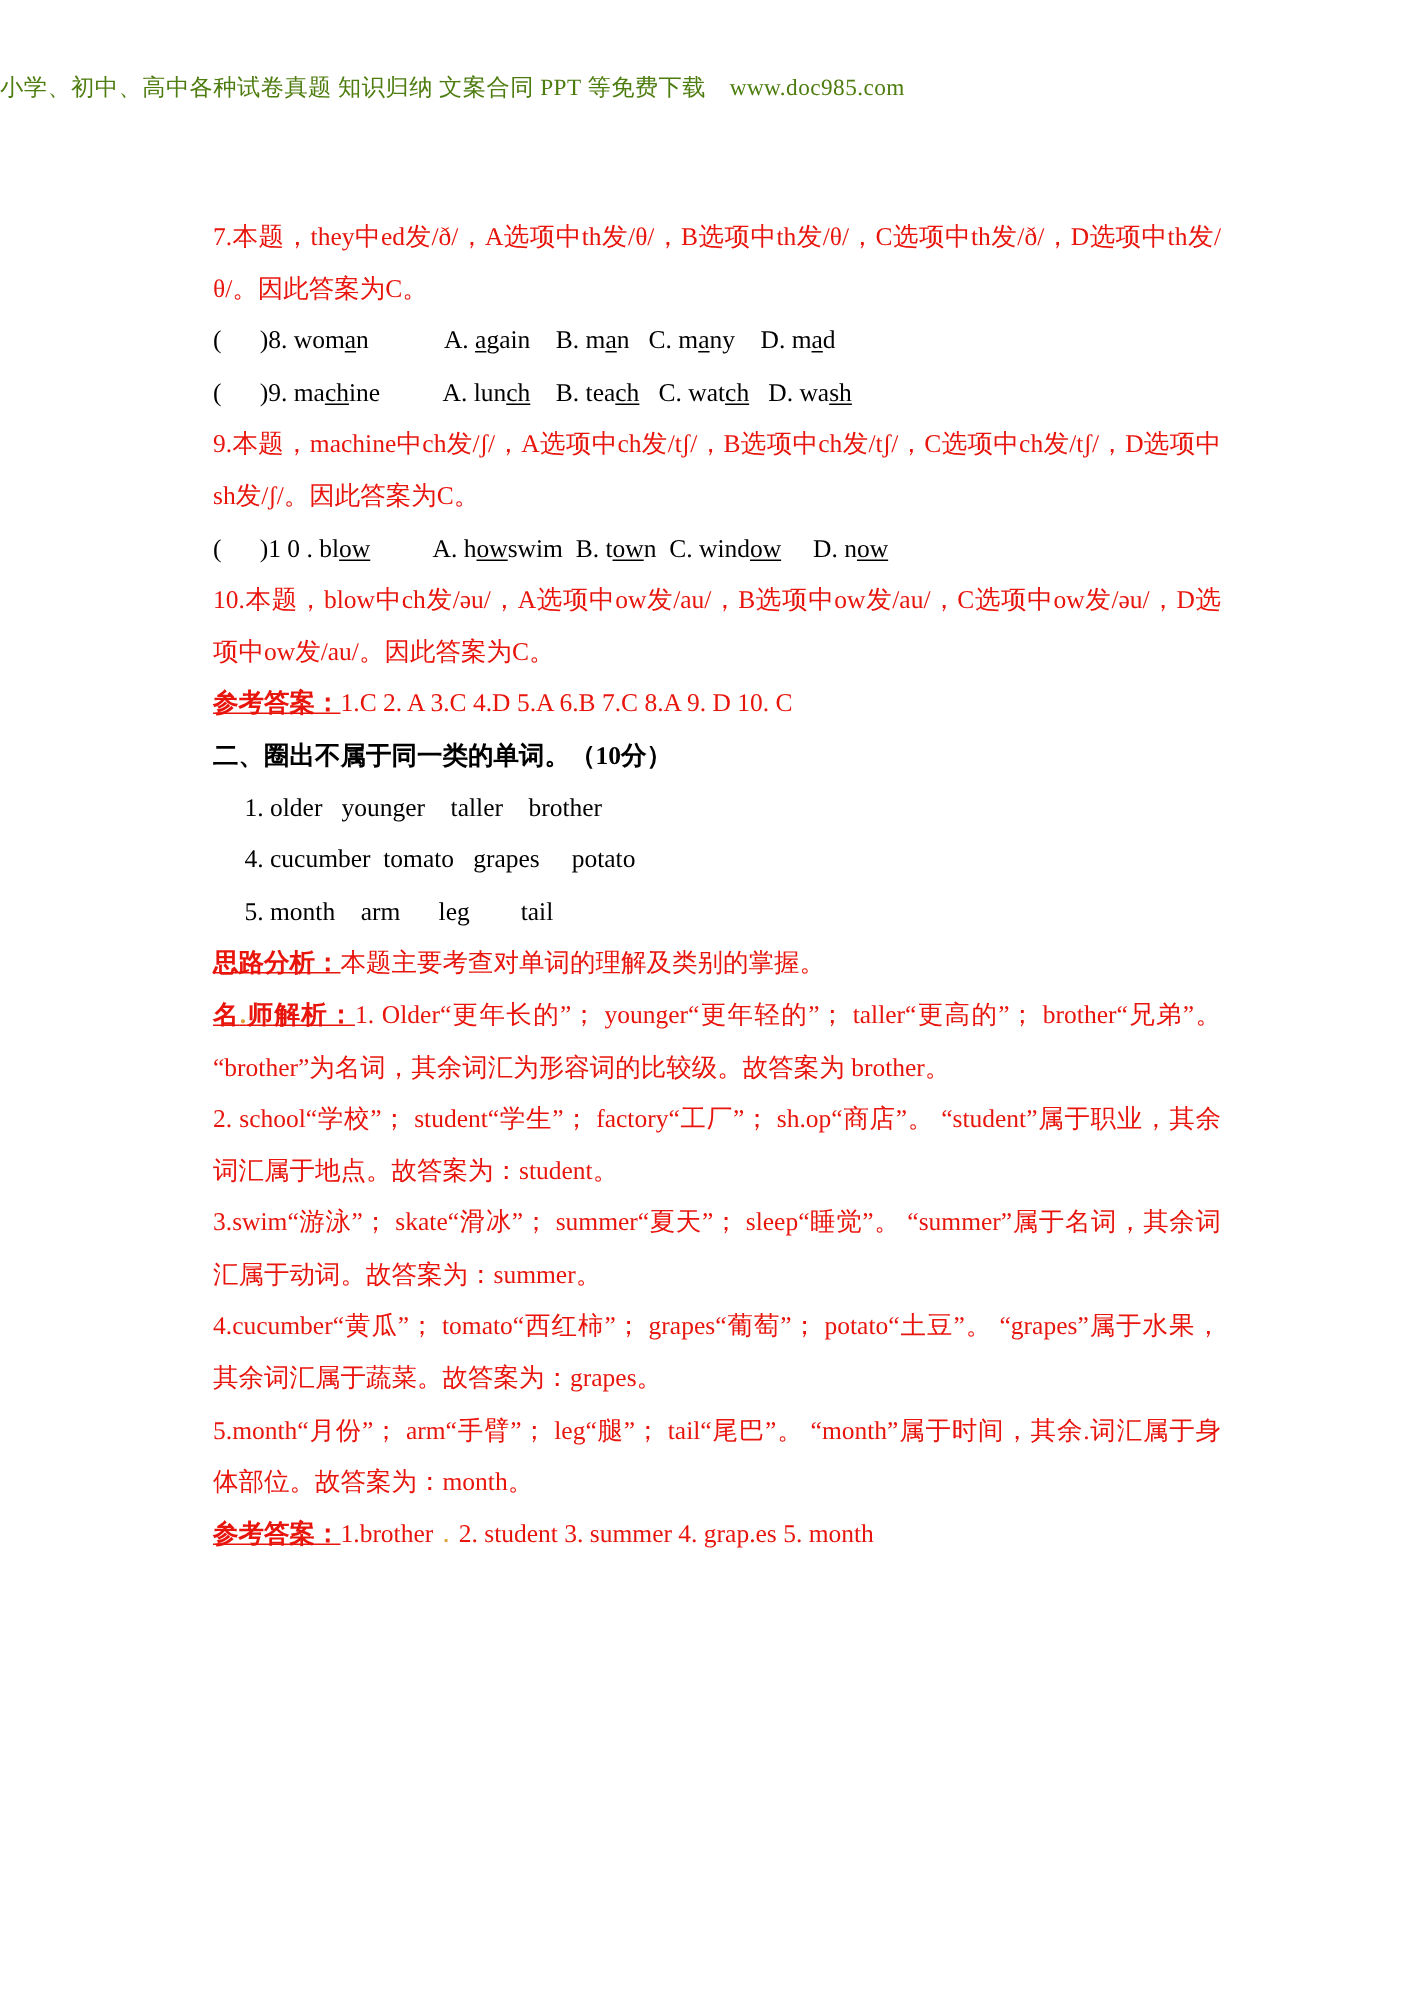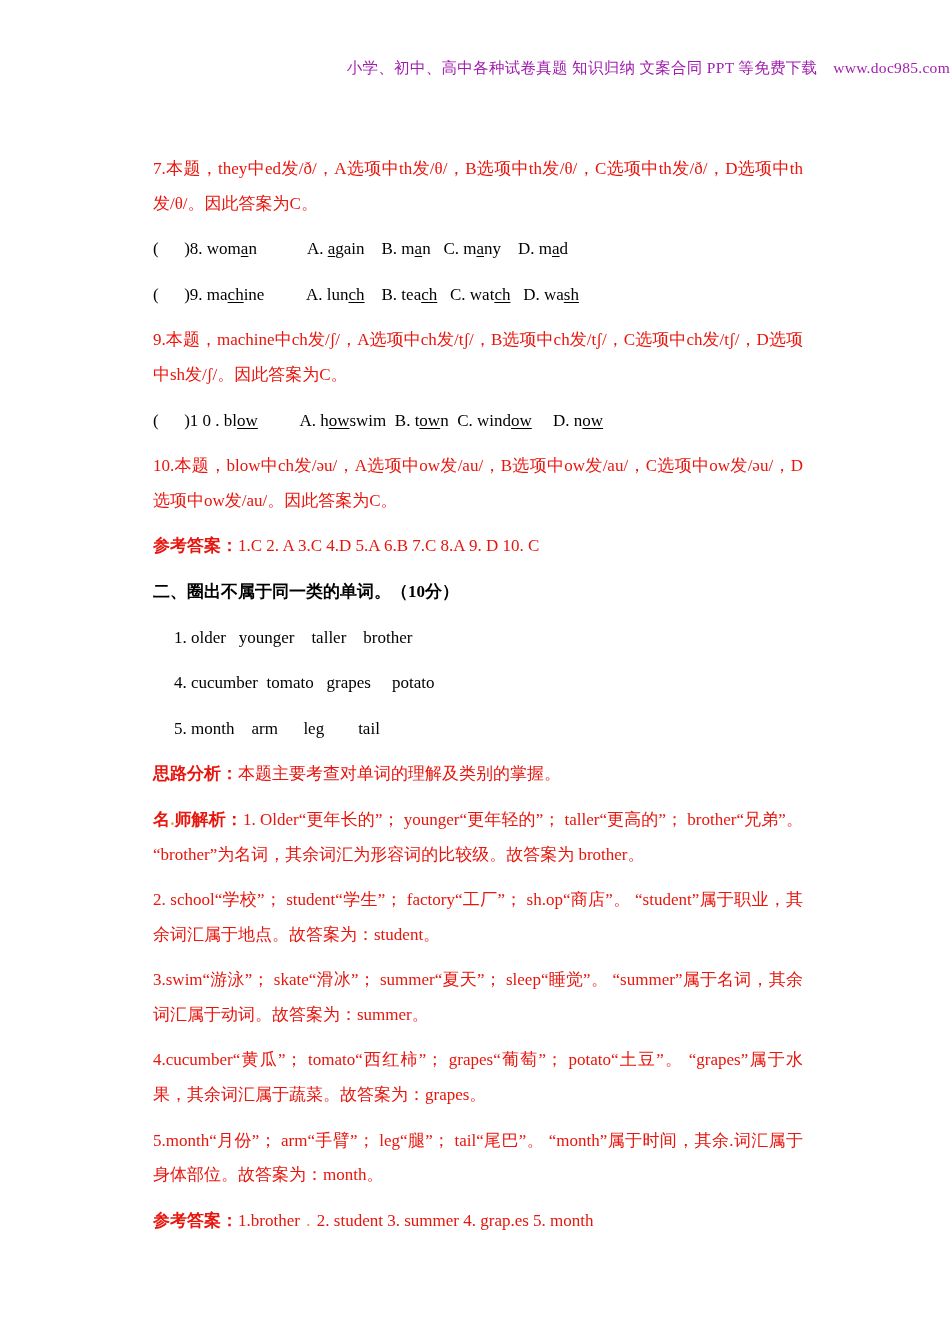--- a/index.html
+++ b/index.html
@@ -10,44 +10,44 @@
   body {
     position: relative;
     width: 950px;
     height: 1344px;
     font-family: "Liberation Serif", "DejaVu Serif", serif;
     color: #000;
     overflow: hidden;
   }
   .page-header {
     position: absolute;
-    top: 58px;
+    top: 48px;
     left: 0;
     width: 100%;
-    text-align: right;
+    text-align: left;
     font-size: 15.5px;
-    color: #a21caf;
+    color: #4d7c0f;
     letter-spacing: 0.3px;
   }
   .content {
     position: absolute;
     left: 142px;
     top: 141px;
     width: 672px;
   }
   .content p {
-    margin: 11px;
+    margin: 0;
     font-size: 17px;
     line-height: 34.6px;
   }
   .jp { text-align: justify; }           
   .pre { white-space: pre-wrap; }        
   .red { color: #e8150d; }
   .black { color: #000; }
-  .label { font-weight: bold; }
+  .label { font-weight: bold; text-decoration: underline; }
   .bold { font-weight: bold; }
   .indent { padding-left: 21px; }
   .u { text-decoration: underline; text-underline-offset: 2px; }
   .title-size { font-size: 17.5px; }
 </style>
 </head>
 <body>
 
 <div class="page-header">
   <span>小学、初中、高中各种试卷真题 知识归纳 文案合同 PPT 等免费下载　www.doc985.com</span>

